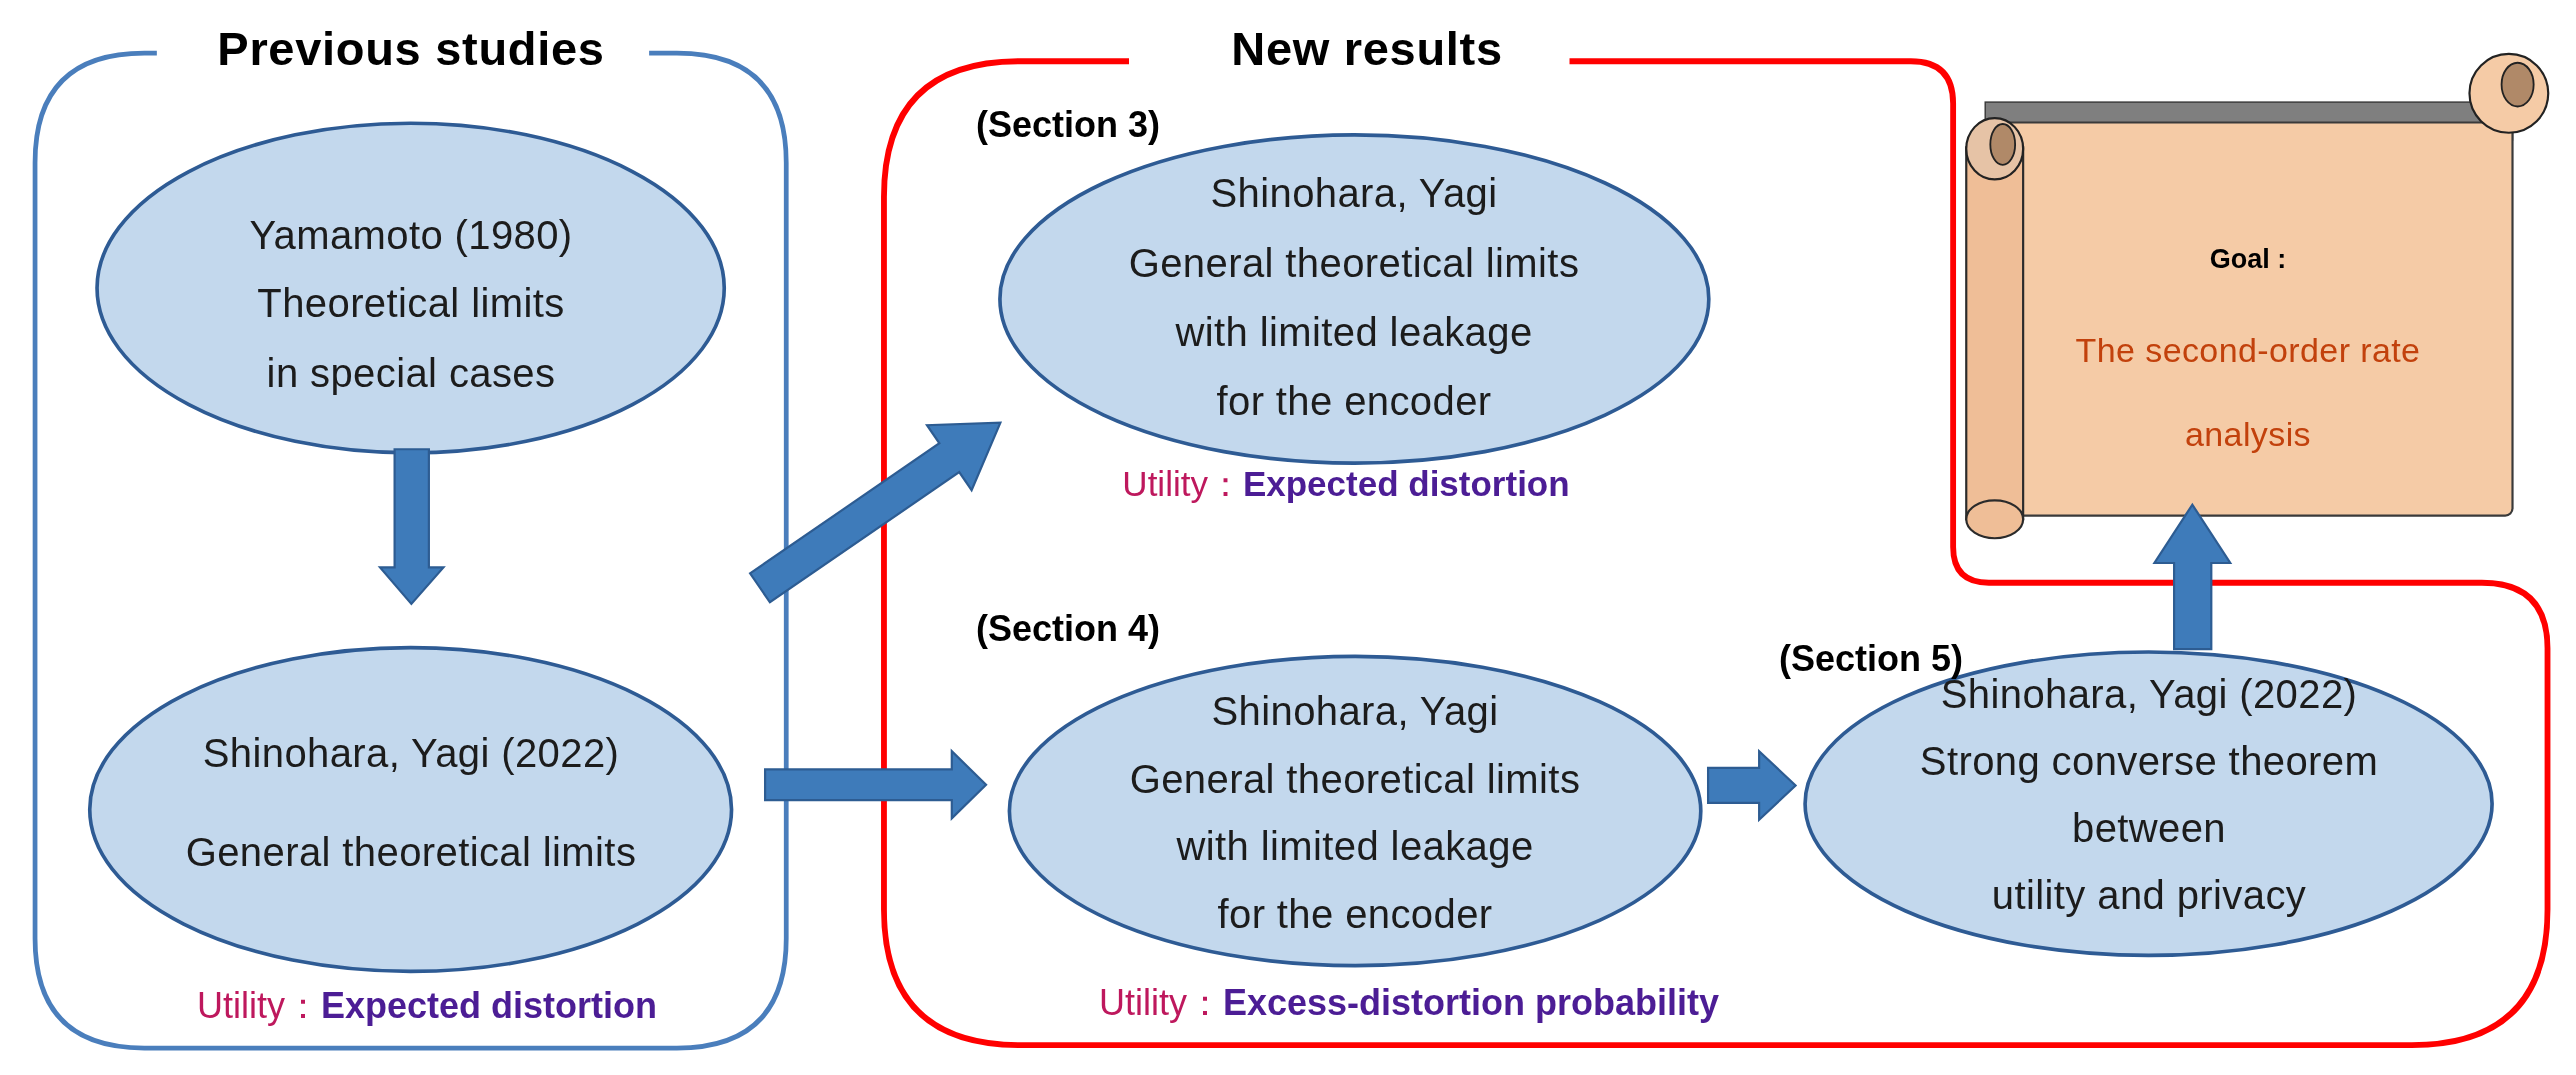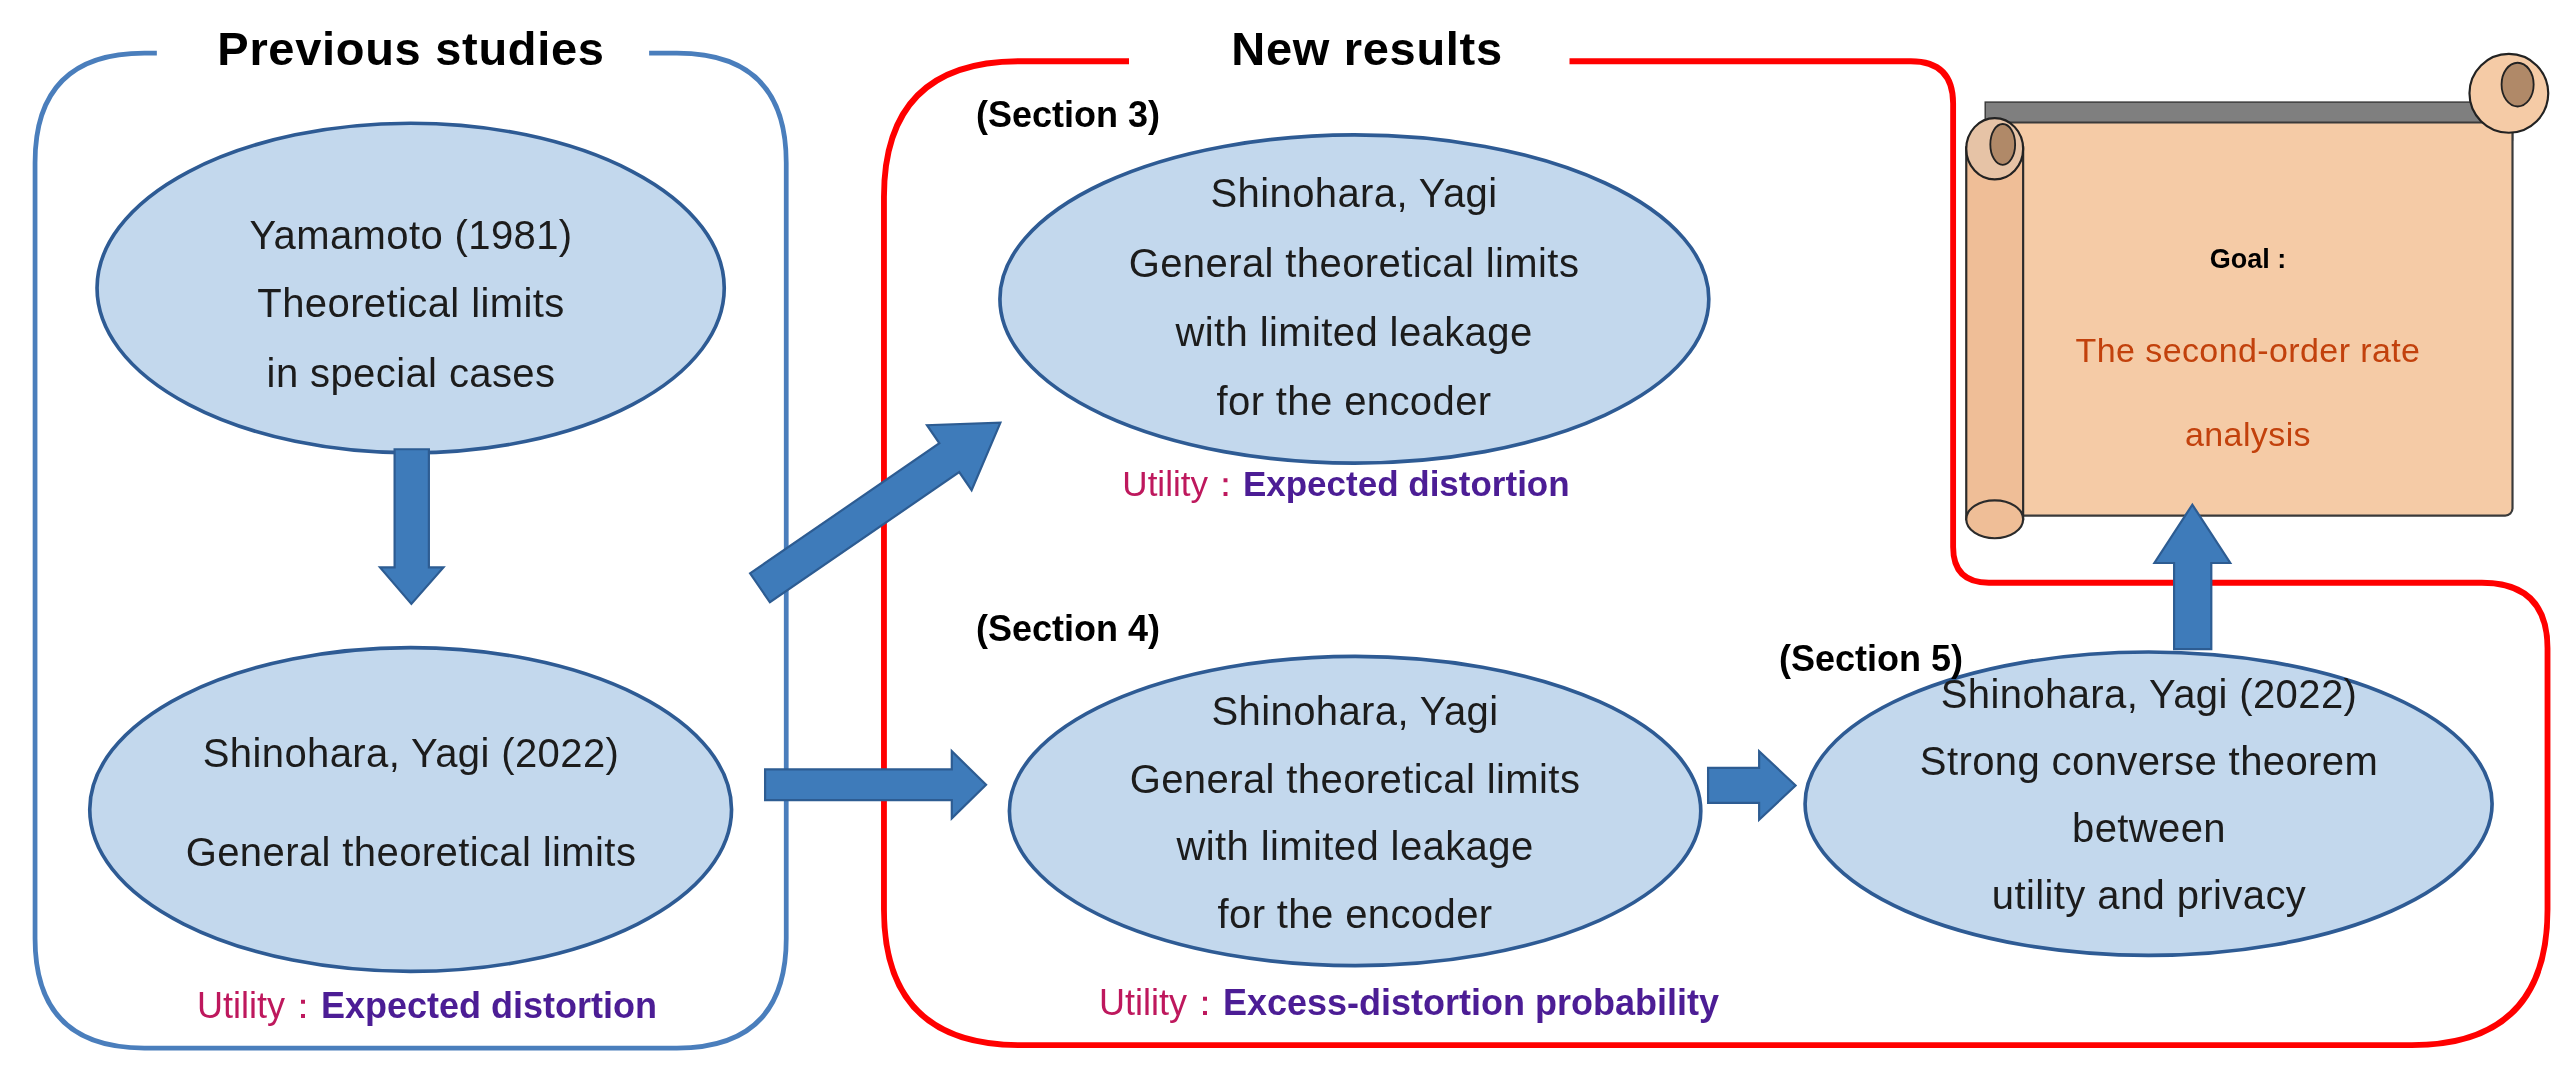--- a/index.html
+++ b/index.html
@@ -59,34 +59,34 @@
 
     <polygon points="1049,1055 1305,1055 1305,1030 1352,1076 1305,1122 1305,1097 1049,1097" stroke="#2D5C92" stroke-width="3" fill="#3E7BBA"></polygon>
 
     <polygon points="2342,1053 2412,1053 2412,1030 2462,1077 2412,1124 2412,1101 2342,1101" stroke="#2D5C92" stroke-width="3" fill="#3E7BBA"></polygon>
 
     <polygon points="2981,890 2981,772 2954,772 3006,692 3058,772 3032,772 3032,890" stroke="#2D5C92" stroke-width="3" fill="#3E7BBA"></polygon>
   </svg>
 
   <div class="txt box-title" style="left:411px;top:48px;">Previous studies</div>
 
-  <div class="txt ellipse-line" style="left:411px;top:235px;">Yamamoto (1981)</div>
+  <div class="txt ellipse-line" style="left:411px;top:235px;">Yamamoto (1980)</div>
   <div class="txt ellipse-line" style="left:411px;top:303px;">Theoretical limits</div>
   <div class="txt ellipse-line" style="left:411px;top:373px;">in special cases</div>
 
   <div class="txt ellipse-line" style="left:411px;top:753px;">Shinohara, Yagi (2022)</div>
   <div class="txt ellipse-line" style="left:411px;top:852px;">General theoretical limits</div>
 
   <div class="txt utility-line" style="left:427px;top:1006px;">
     <span class="u-label">Utility：</span><span class="u-value">Expected distortion</span>
   </div>
 
   <div class="txt box-title" style="left:1367px;top:48px;">New results</div>
 
-  <div class="txt section-label" style="left:1068px;top:115px;">(Section 3)</div>
+  <div class="txt section-label" style="left:1068px;top:125px;">(Section 3)</div>
   <div class="txt ellipse-line" style="left:1354px;top:193px;">Shinohara, Yagi</div>
   <div class="txt ellipse-line" style="left:1354px;top:263px;">General theoretical limits</div>
   <div class="txt ellipse-line" style="left:1354px;top:332px;">with limited leakage</div>
   <div class="txt ellipse-line" style="left:1354px;top:401px;">for the encoder</div>
   <div class="txt utility-line" style="left:1346px;top:484px;font-size:35px;">
     <span class="u-label">Utility：</span><span class="u-value">Expected distortion</span>
   </div>
 
   <div class="txt section-label" style="left:1068px;top:629px;">(Section 4)</div>
   <div class="txt ellipse-line" style="left:1355px;top:711px;">Shinohara, Yagi</div>

